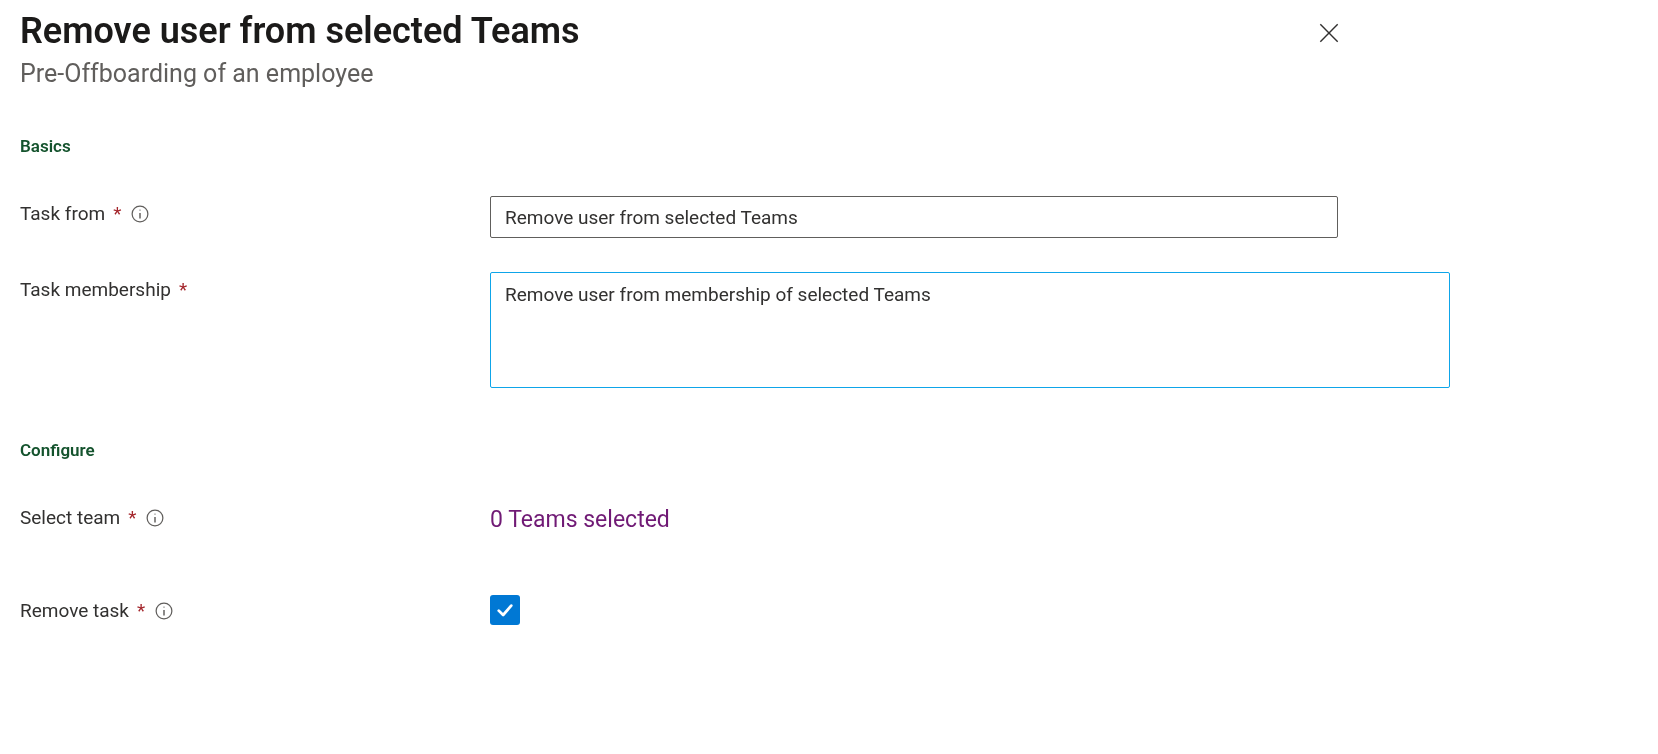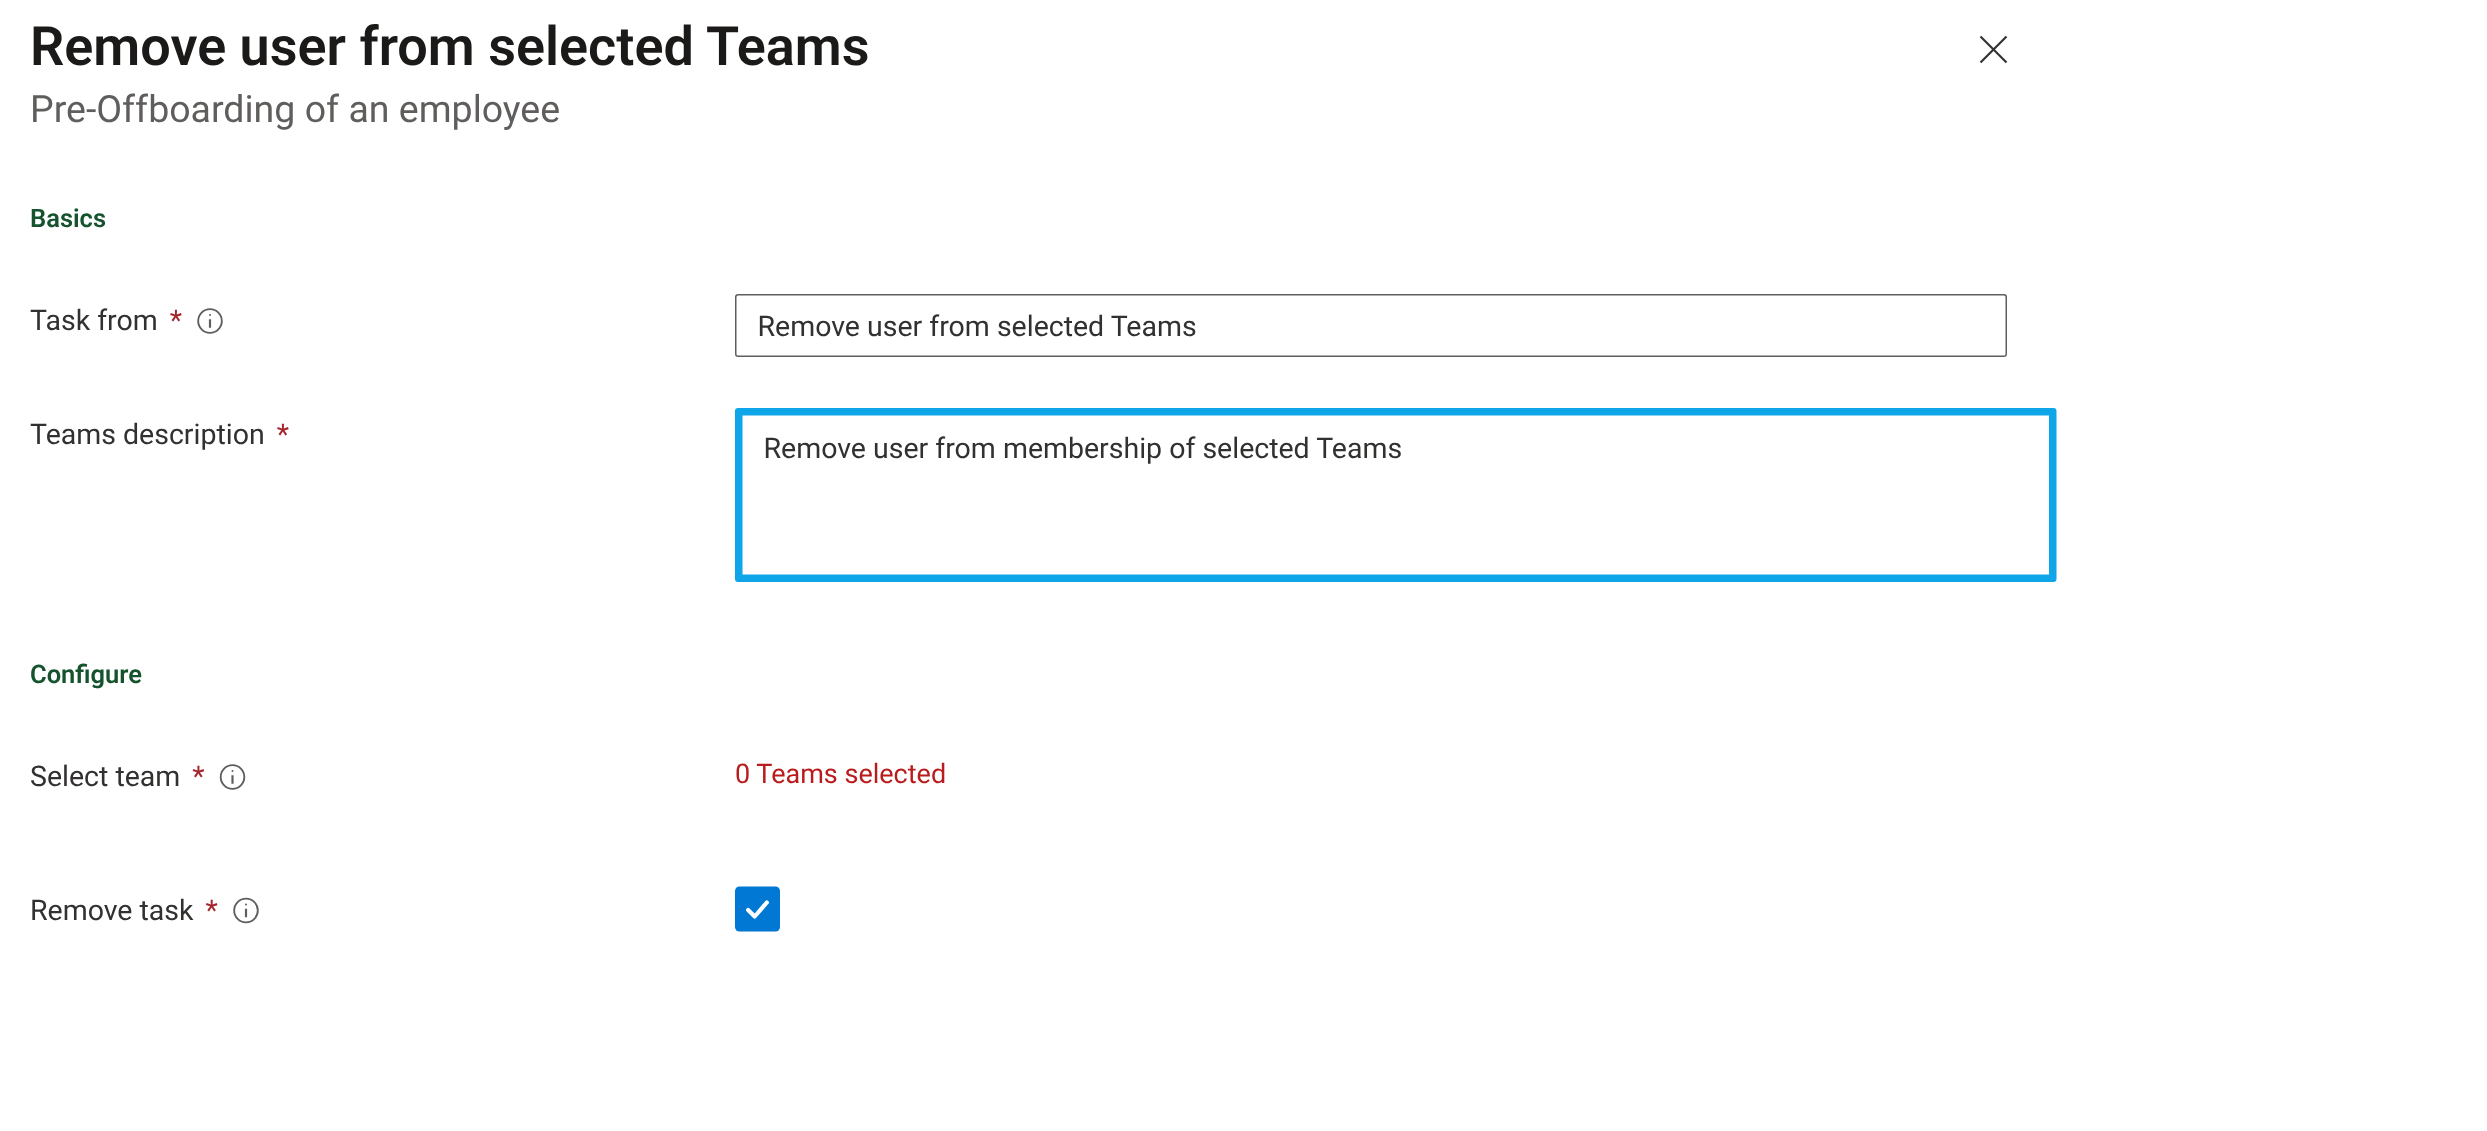--- a/index.html
+++ b/index.html
@@ -90,34 +90,34 @@
       height: 42px;
       padding: 6px 14px;
       font-size: 19px;
       font-family: inherit;
       color: #323130;
       border: 1px solid #605e5c;
       border-radius: 2px;
       outline: none;
     }
     .textarea-input {
-      width: 881px;
+      width: 960px;
       height: 116px;
       padding: 10px 14px;
       font-size: 19px;
       font-family: inherit;
       color: #323130;
-      border: 5px solid #0ea5e9;
+      border: 1px solid #0ea5e9;
       border-radius: 2px;
       outline: none;
       resize: none;
     }
     .link-value {
-      font-size: 18px;
-      color: #b91c1c;
+      font-size: 23px;
+      color: #701a75;
       cursor: pointer;
       padding-top: 6px;
       display: inline-block;
     }
     .checkbox {
       width: 30px;
       height: 30px;
       background: #0078d4;
       border-radius: 3px;
       display: flex;
@@ -166,21 +166,21 @@
       </svg>
     </span>
   </div>
   <div class="form-control-cell">
     <input type="text" class="text-input" value="Remove user from selected Teams" style="">
   </div>
 </div>
 
 <div class="form-row">
   <div class="form-label-cell">
-    <span>Teams description</span>
+    <span>Task membership</span>
     <span class="required">*</span>
   </div>
   <div class="form-control-cell">
     <textarea class="textarea-input" style="">Remove user from membership of selected Teams</textarea>
   </div>
 </div>
 
 <h2 class="section-title">Configure</h2>
 
 <div class="configure-rows">

